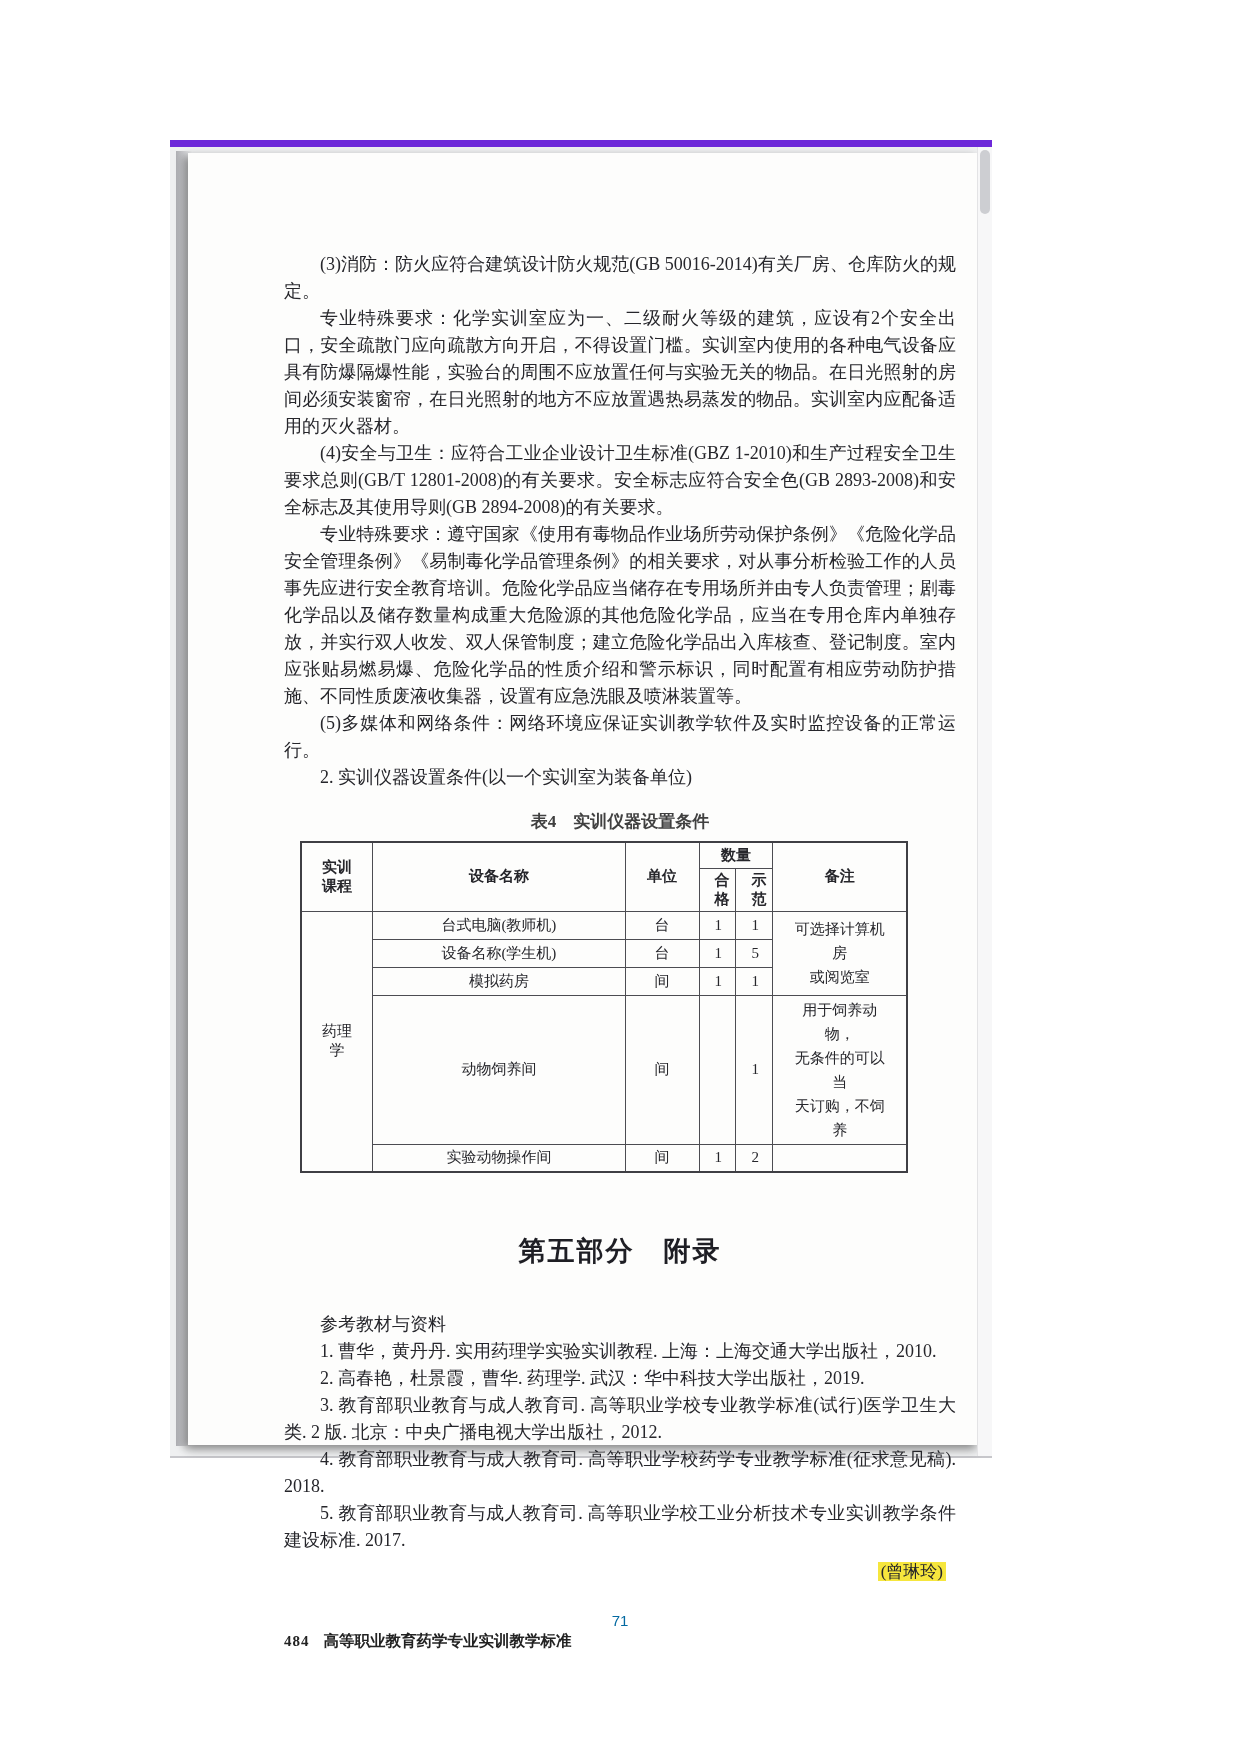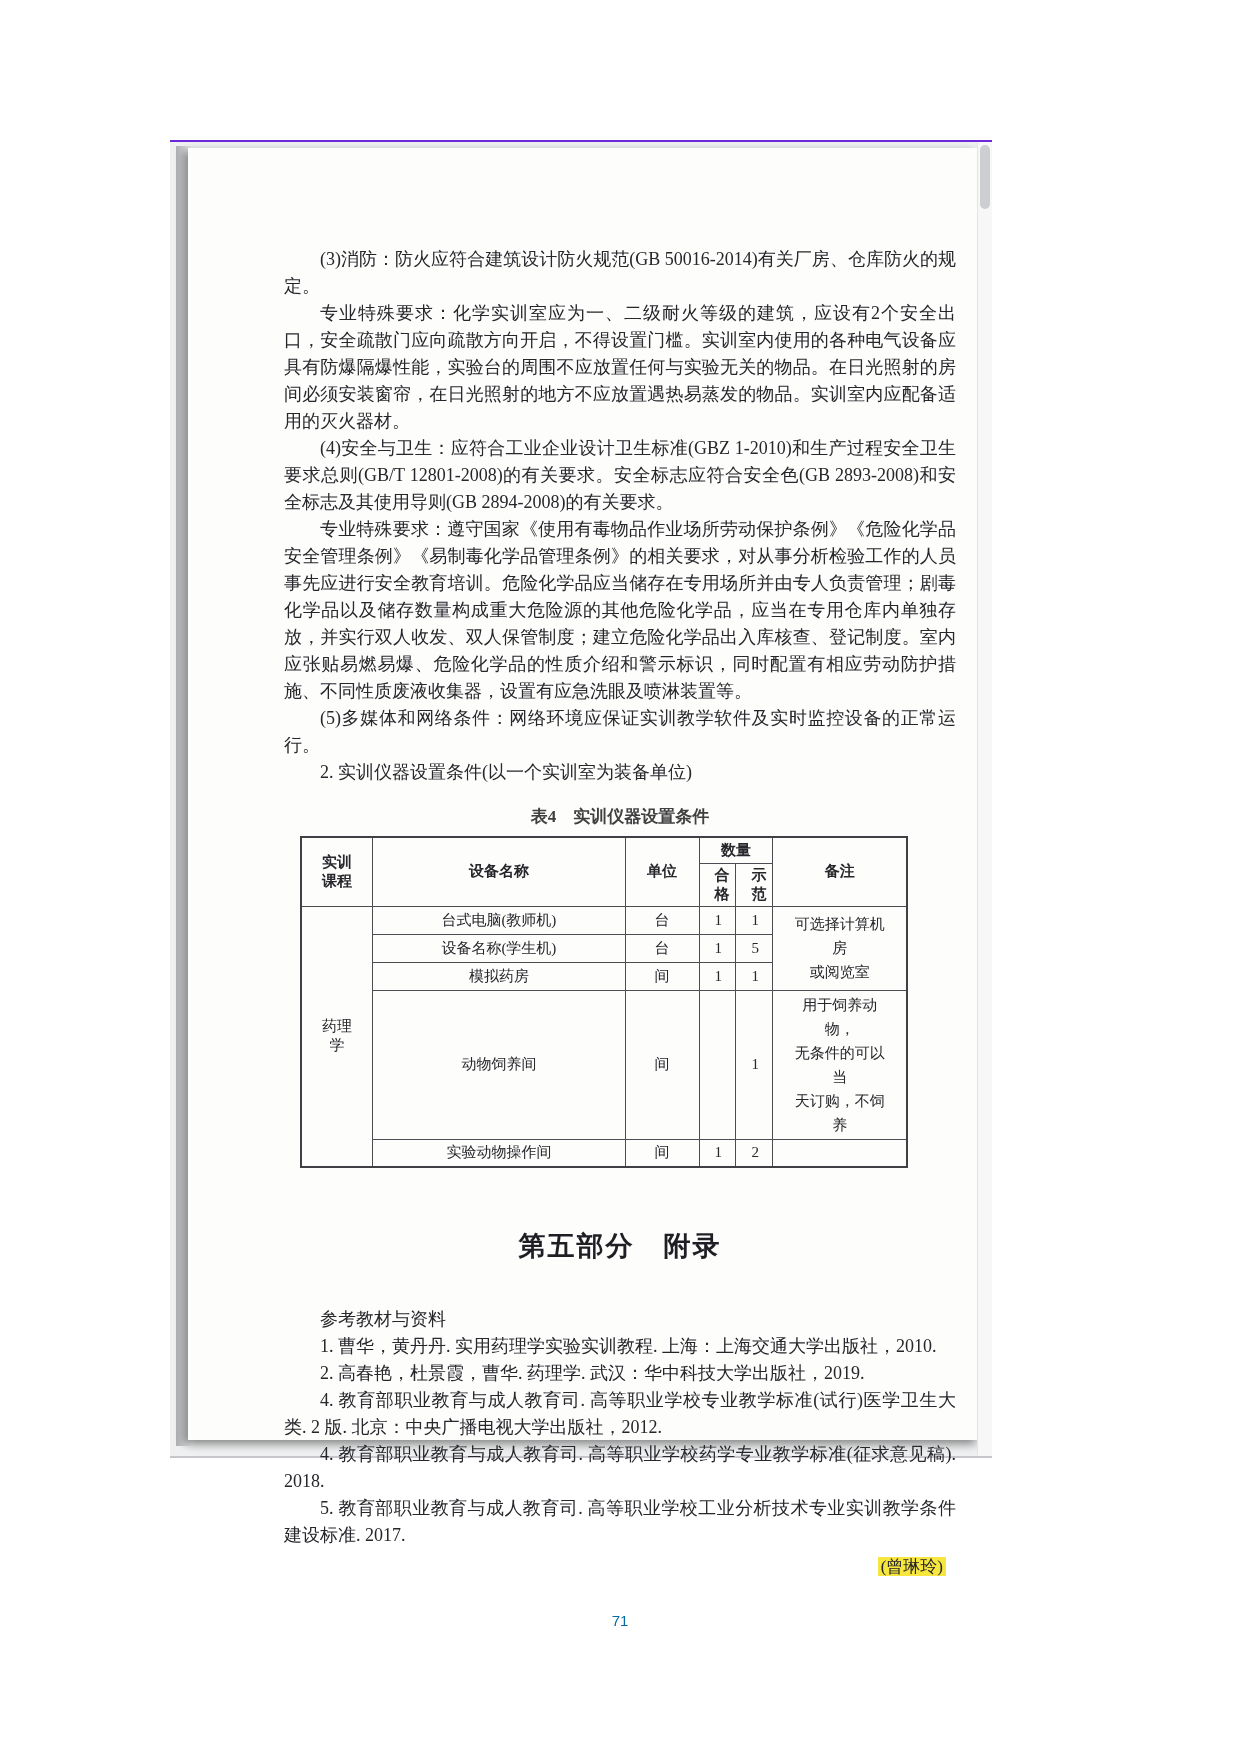--- a/index.html
+++ b/index.html
@@ -2,21 +2,21 @@
 <html><head>
 <meta charset="utf-8">
 <style>
   * { margin:0; padding:0; box-sizing:border-box; }
   html,body { width:1240px; height:1753px; background:#ffffff;
               font-family:"Liberation Serif","DejaVu Serif",serif; }
   .outer-page { position:relative; width:1240px; height:1753px; background:#fff; overflow:hidden; }
 
   
   .viewer { position:absolute; left:170px; top:140px; width:822px; height:1318px;
-            background:#eff0f1; border-top:2px solid #6d28d9; border-bottom:2px solid #c7c7cb; }
+            background:#eff0f1; border-top:7px solid #6d28d9; border-bottom:2px solid #c7c7cb; }
   .viewer::before { content:""; position:absolute; left:6px; top:4px; bottom:10px; width:16px;
             background:linear-gradient(90deg, rgba(110,110,118,.50), rgba(110,110,118,0)); }
   .page { position:absolute; left:18px; top:6px; width:790px; height:1292px; background:#fdfdfc;
           box-shadow:-5px 3px 8px rgba(0,0,0,.28), 0 5px 9px rgba(0,0,0,.22); }
 
   
   .scrollbar { position:absolute; right:0; top:0; bottom:0; width:15px; background:#f7f7f8;
                border-left:1px solid #e3e3e5; }
   .scroll-thumb { position:absolute; left:2px; right:2px; top:3px; height:64px;
                   background:#cdced2; border-radius:5px; }
@@ -129,29 +129,32 @@
           </tr>
         </tbody>
           </table>
 
         <div class="section-title">第五部分　附录</div>
 
         <div class="refs">
           <p class="ref">参考教材与资料</p>
           <p class="ref">1. 曹华，黄丹丹. 实用药理学实验实训教程. 上海：上海交通大学出版社，2010.</p>
           <p class="ref">2. 高春艳，杜景霞，曹华. 药理学. 武汉：华中科技大学出版社，2019.</p>
-          <p class="ref">4. 教育部职业教育与成人教育司. 高等职业学校专业教学标准(试行)医学卫生大类. 2 版. 北京：中央广播电视大学出版社，2012.</p>
+          <p class="ref">3. 教育部职业教育与成人教育司. 高等职业学校专业教学标准(试行)医学卫生大类. 2 版. 北京：中央广播电视大学出版社，2012.</p>
           <p class="ref">4. 教育部职业教育与成人教育司. 高等职业学校药学专业教学标准(征求意见稿). 2018.</p>
           <p class="ref">5. 教育部职业教育与成人教育司. 高等职业学校工业分析技术专业实训教学条件建设标准. 2017.</p>
         </div>
 
         <div class="credit-line">
           <span class="hl">(曾琳玲)</span>
         </div>
 
+        <div class="book-footer">
+          <span class="bf-num">484</span><span class="bf-title">高等职业教育药学专业实训教学标准</span>
+        </div>
 
       </div>
     </div>
 
     <div class="scrollbar">
       <div class="scroll-thumb"></div>
     </div>
 
   </div>
 

